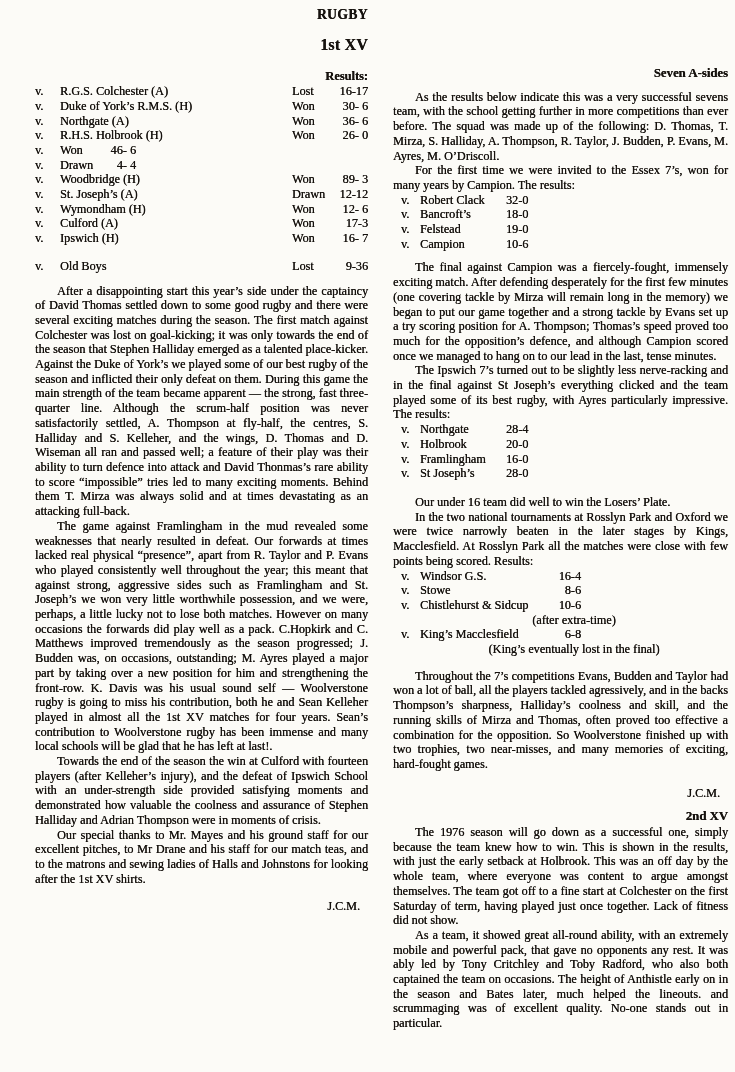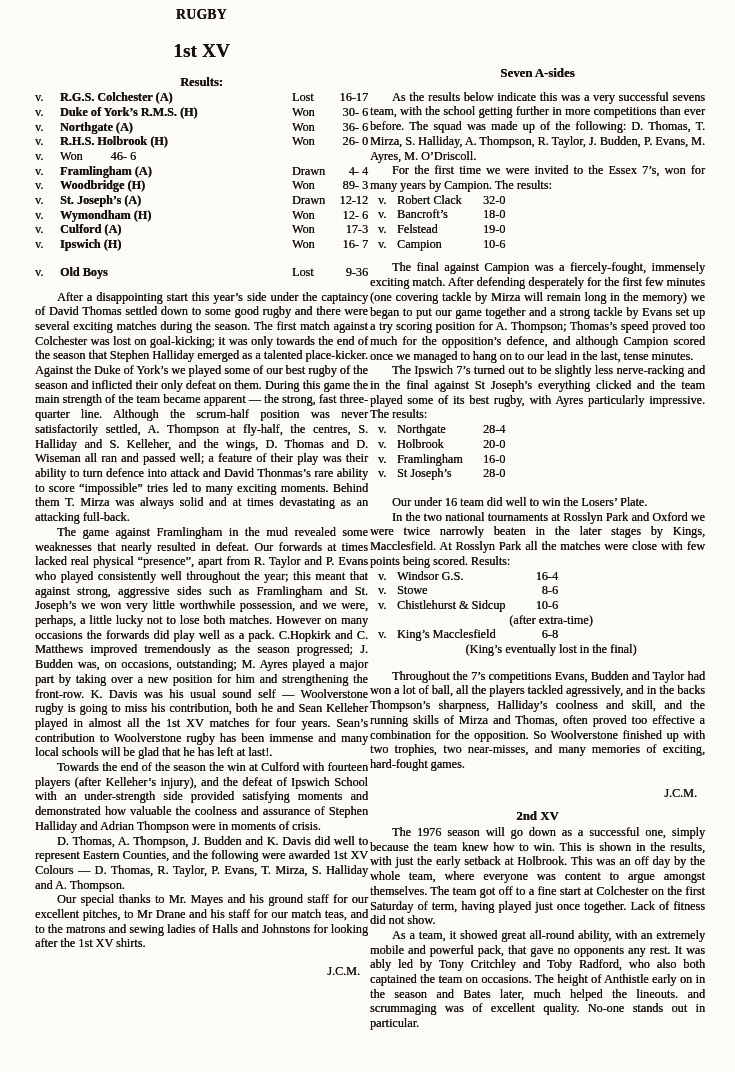--- a/index.html
+++ b/index.html
@@ -7,37 +7,37 @@
     position:relative;
     width:735px;height:1072px;
     background:#fcfbf7;
     font-family:"Liberation Serif","DejaVu Serif",serif;
     color:#16120e;
     overflow:hidden;
     text-shadow:0.25px 0 0 currentColor;
   }
   .col{position:absolute;top:0;font-size:12.2px;line-height:14.7px;text-align:justify;}
   .col-left{left:35px;width:333px;}
-  .col-right{left:370px;width:335px;}
-
-  .h{font-weight:bold;text-align:center;}
+  .col-right{left:393px;width:335px;}
+
+  .h{font-weight:bold;text-align:right;}
   .h-main{margin-top:8px;font-size:13.6px;letter-spacing:0.4px;}
-  .h-sub{margin-top:21px;font-size:19px;letter-spacing:0.2px;}
+  .h-sub{margin-top:15px;font-size:16px;letter-spacing:0.2px;}
   .h-results{margin-top:17px;font-size:12.4px;}
   .h-section{font-size:12.8px;}
   .h-sevens{margin-top:66px;}
   .h-2nd{margin-top:9px;}
 
   p{margin:0;text-indent:22px;}
   .p-gap{margin-top:9px;}
 
   
   .rrow{display:flex;}
   .rv{width:25px;flex:none;}
-  .rteam{flex:1;white-space:nowrap;font-weight:bold;}
+  .rteam{flex:1;white-space:nowrap;}
   .rout{width:36px;flex:none;white-space:nowrap;}
   .rscore{width:40px;flex:none;text-align:right;white-space:pre;}
   .summary{margin-top:10px;}
   .oldboys{margin-top:13px;margin-bottom:10px;}
 
   
   .mrow{display:flex;padding-left:8px;text-align:left;}
   .mv{width:19px;flex:none;}
   .mteam{width:86px;flex:none;white-space:nowrap;}
   .mteam-wide{width:131px;}
@@ -82,21 +82,20 @@
         <span class="rout">Won</span>
         <span class="rscore">26- 0</span>
       </div>
       <div class="rrow">
         <span class="rv">v.</span>
         <span class="rout">Won</span>
         <span class="rscore">46- 6</span>
       </div>
       <div class="rrow">
         <span class="rv">v.</span>
-        <span class="rteam">Framlingham (A)</span>
         <span class="rout">Drawn</span>
         <span class="rscore">4- 4</span>
       </div>
       <div class="rrow">
         <span class="rv">v.</span>
         <span class="rteam">Woodbridge (H)</span>
         <span class="rout">Won</span>
         <span class="rscore">89- 3</span>
       </div>
       <div class="rrow">
@@ -129,21 +128,20 @@
     <div class="rrow oldboys">
       <span class="rv">v.</span>
       <span class="rteam">Old Boys</span>
       <span class="rout">Lost</span>
       <span class="rscore">9-36</span>
     </div>
 
     <p>After a disappointing start this year’s side under the captaincy of David Thomas settled down to some good rugby and there were several exciting matches during the season. The first match against Colchester was lost on goal-kicking; it was only towards the end of the season that Stephen Halliday emerged as a talented place-kicker. Against the Duke of York’s we played some of our best rugby of the season and inflicted their only defeat on them. During this game the main strength of the team became apparent — the strong, fast three-quarter line. Although the scrum-half position was never satisfactorily settled, A. Thompson at fly-half, the centres, S. Halliday and S. Kelleher, and the wings, D. Thomas and D. Wiseman all ran and passed well; a feature of their play was their ability to turn defence into attack and David Thonmas’s rare ability to score “impossible” tries led to many exciting moments. Behind them T. Mirza was always solid and at times devastating as an attacking full-back.</p>
     <p>The game against Framlingham in the mud revealed some weaknesses that nearly resulted in defeat. Our forwards at times lacked real physical “presence”, apart from R. Taylor and P. Evans who played consistently well throughout the year; this meant that against strong, aggressive sides such as Framlingham and St. Joseph’s we won very little worthwhile possession, and we were, perhaps, a little lucky not to lose both matches. However on many occasions the forwards did play well as a pack. C.Hopkirk and C. Matthews improved tremendously as the season progressed; J. Budden was, on occasions, outstanding; M. Ayres played a major part by taking over a new position for him and strengthening the front-row. K. Davis was his usual sound self — Woolverstone rugby is going to miss his contribution, both he and Sean Kelleher played in almost all the 1st XV matches for four years. Sean’s contribution to Woolverstone rugby has been immense and many local schools will be glad that he has left at last!.</p>
     <p>Towards the end of the season the win at Culford with fourteen players (after Kelleher’s injury), and the defeat of Ipswich School with an under-strength side provided satisfying moments and demonstrated how valuable the coolness and assurance of Stephen Halliday and Adrian Thompson were in moments of crisis.</p>
-    <p>D. Thomas, A. Thompson, J. Budden and K. Davis did well to represent Eastern Counties, and the following were awarded 1st XV Colours — D. Thomas, R. Taylor, P. Evans, T. Mirza, S. Halliday and A. Thompson.</p>
     <p>Our special thanks to Mr. Mayes and his ground staff for our excellent pitches, to Mr Drane and his staff for our match teas, and to the matrons and sewing ladies of Halls and Johnstons for looking after the 1st XV shirts.</p>
 
     <div class="sig">J.C.M.</div>
   </div>
 
   <div class="col col-right">
     <div class="h h-section h-sevens">Seven A-sides</div>
 
     <p class="p-gap" style="">As the results below indicate this was a very successful sevens team, with the school getting further in more competitions than ever before. The squad was made up of the following: D. Thomas, T. Mirza, S. Halliday, A. Thompson, R. Taylor, J. Budden, P. Evans, M. Ayres, M. O’Driscoll.</p>
     <p>For the first time we were invited to the Essex 7’s, won for many years by Campion. The results:</p>

